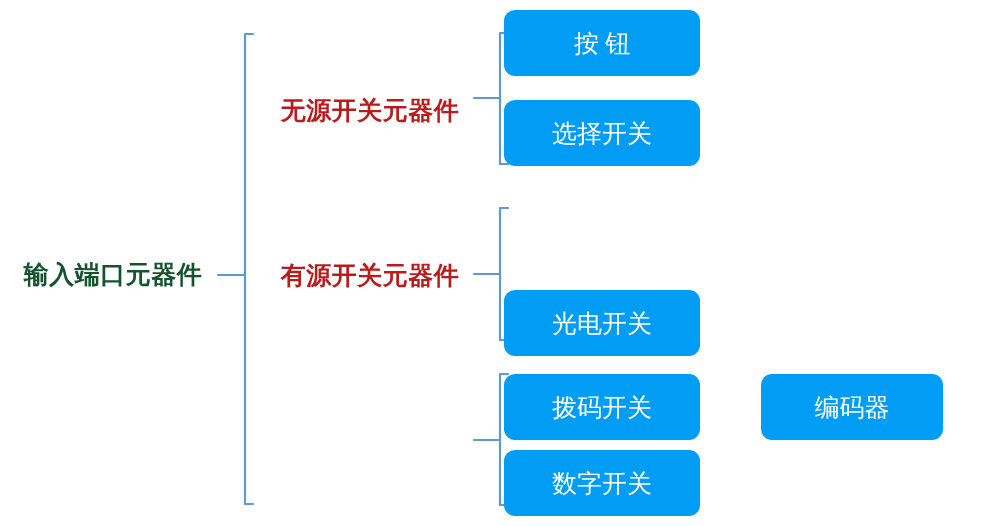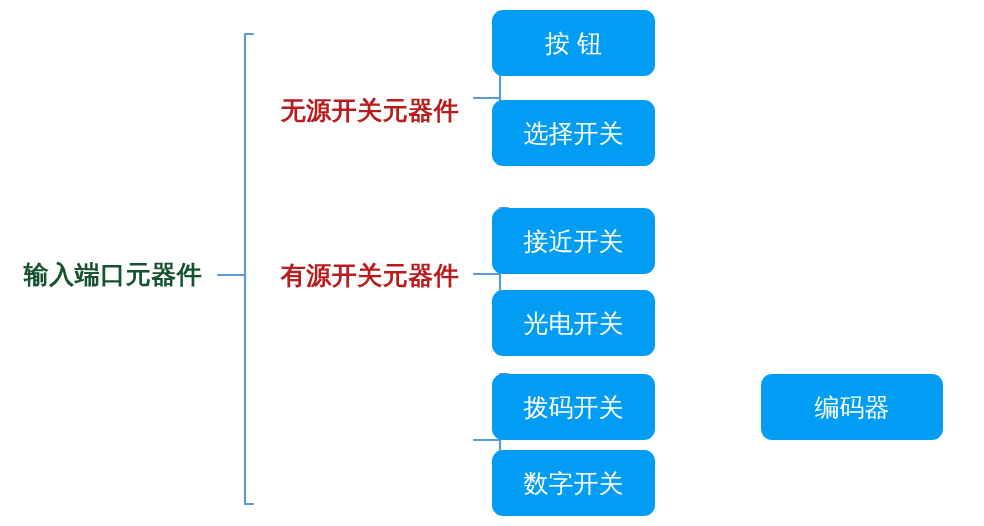--- a/index.html
+++ b/index.html
@@ -58,23 +58,24 @@
     background: #019DF4;
     color: #ffffff;
     font-size: 25px;
     display: flex;
     align-items: center;
     justify-content: center;
     white-space: nowrap;
     box-sizing: border-box;
   }
   .node-box.col-a {
-    left: 492px;
-    width: 163px;
+    left: 504px;
+    width: 196px;
     height: 66px;
+    font-family: Liberation Serif, serif;
   }
   .node-box.col-b {
     left: 761px;
     width: 182px;
     height: 66px;
   }
   .r0 { top: 10px; }
   .r1 { top: 100px; }
   .r2 { top: 208px; }
   .r3 { top: 290px; }
@@ -105,20 +106,19 @@
   </svg>
 
   <div class="root-label">输入端口元器件</div>
 
   <div class="group-label g0">无源开关元器件</div>
   <div class="group-label g1">有源开关元器件</div>
 
   <div class="node-box col-a r0">按 钮</div>
   <div class="node-box col-a r1">选择开关</div>
 
-  <div class="node-box col-a r2">接近开关</div>
   <div class="node-box col-a r3">光电开关</div>
 
   <div class="node-box col-a r4">拨码开关</div>
   <div class="node-box col-a r5">数字开关</div>
   <div class="node-box col-b r4">编码器</div>
 
 </div>
 
 </body></html>

